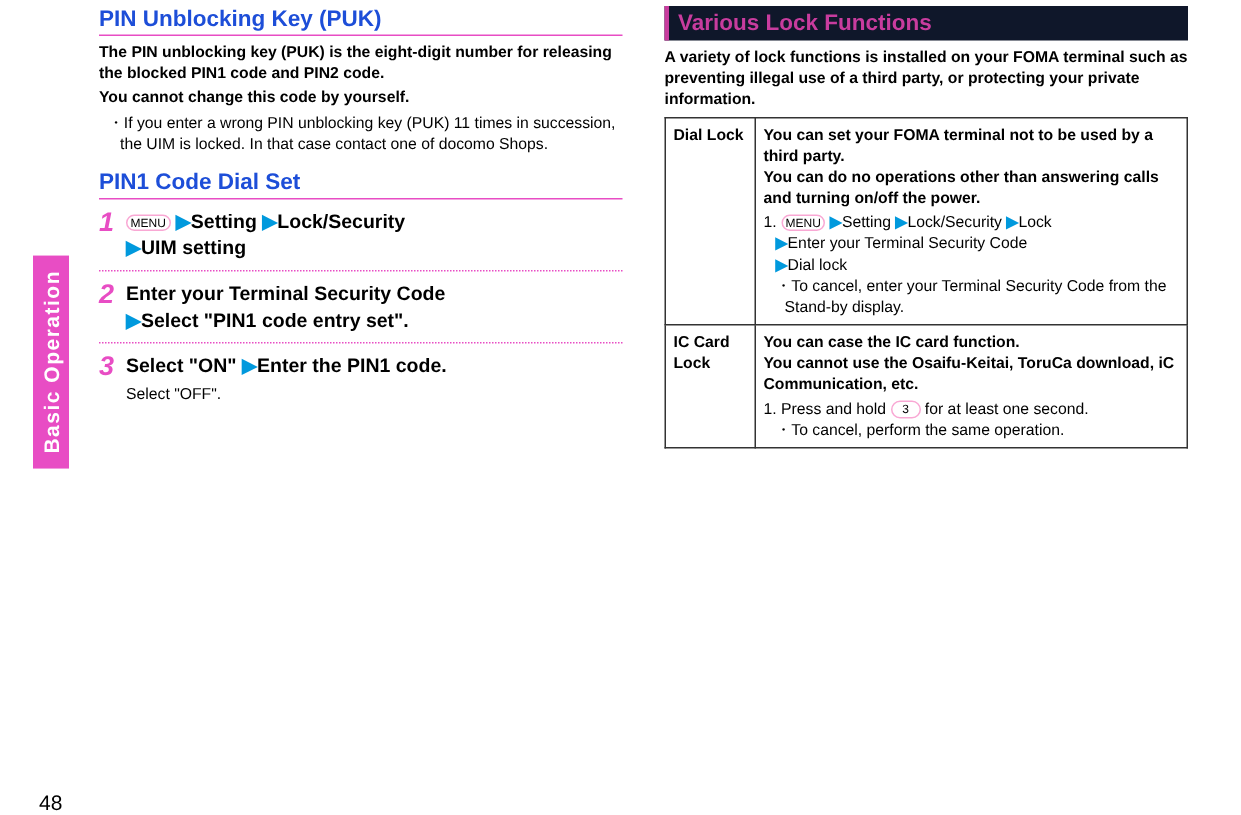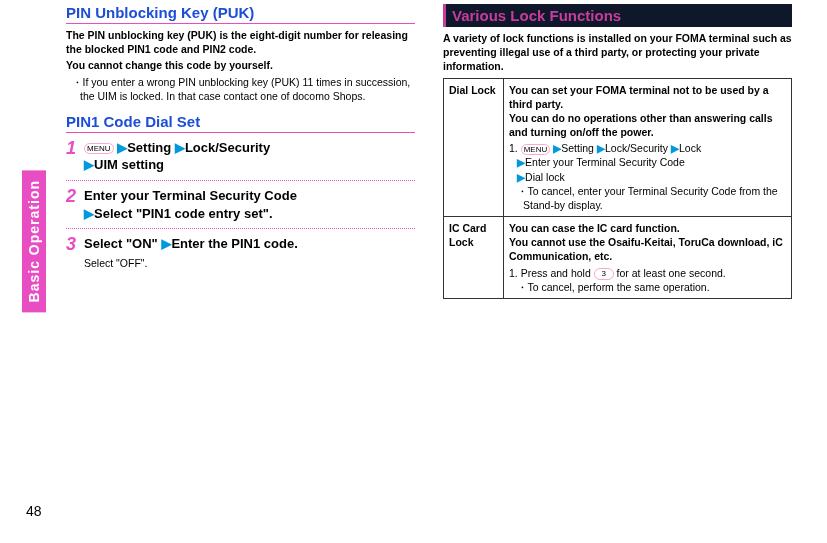--- a/index.html
+++ b/index.html
@@ -1,19 +1,19 @@
 <!DOCTYPE html>
 <html><head>
   <meta charset="utf-8">
   <style>
     * { box-sizing: border-box; margin: 0; padding: 0; }
     body { font-family: Arial, Helvetica, sans-serif; font-size: 10.5px; color: #000; width: 827px; height: 543px; background: #fff; position: relative; }
     .page { display: flex; height: 100%; }
     .side-tab { position: absolute; left: 22px; top: 170px; background: #e84dc4; color: #fff; font-weight: bold; font-size: 14px; padding: 10px 4px; writing-mode: vertical-rl; transform: rotate(180deg); letter-spacing: 1px; }
-    .page-number { position: absolute; left: 26px; bottom: 24px; font-size: 14px; color: #000; }
+    .page-number { position: absolute; left: 26px; bottom: 0; font-size: 14px; color: #000; }
     .col { width: 365px; padding: 4px 8px 0 8px; }
     .col-left { margin-left: 58px; }
     .col-right { margin-left: 12px; }
     .section-title-uline { color: #1d4ed8; font-size: 15px; font-weight: bold; border-bottom: 1px solid #e84dc4; margin-bottom: 4px; padding-bottom: 2px; }
     .body-bold { font-weight: bold; font-size: 10.5px; line-height: 1.35; margin-bottom: 2px; }
     .body { font-size: 10.5px; line-height: 1.35; }
     .bullets { margin: 2px 0 10px 6px; }
     .bullets li { list-style: none; text-indent: -8px; margin-left: 8px; line-height: 1.35; }
     .bullet-dot::before { content: "・"; color: #000; }
     .step { display: flex; margin-bottom: 4px; }

